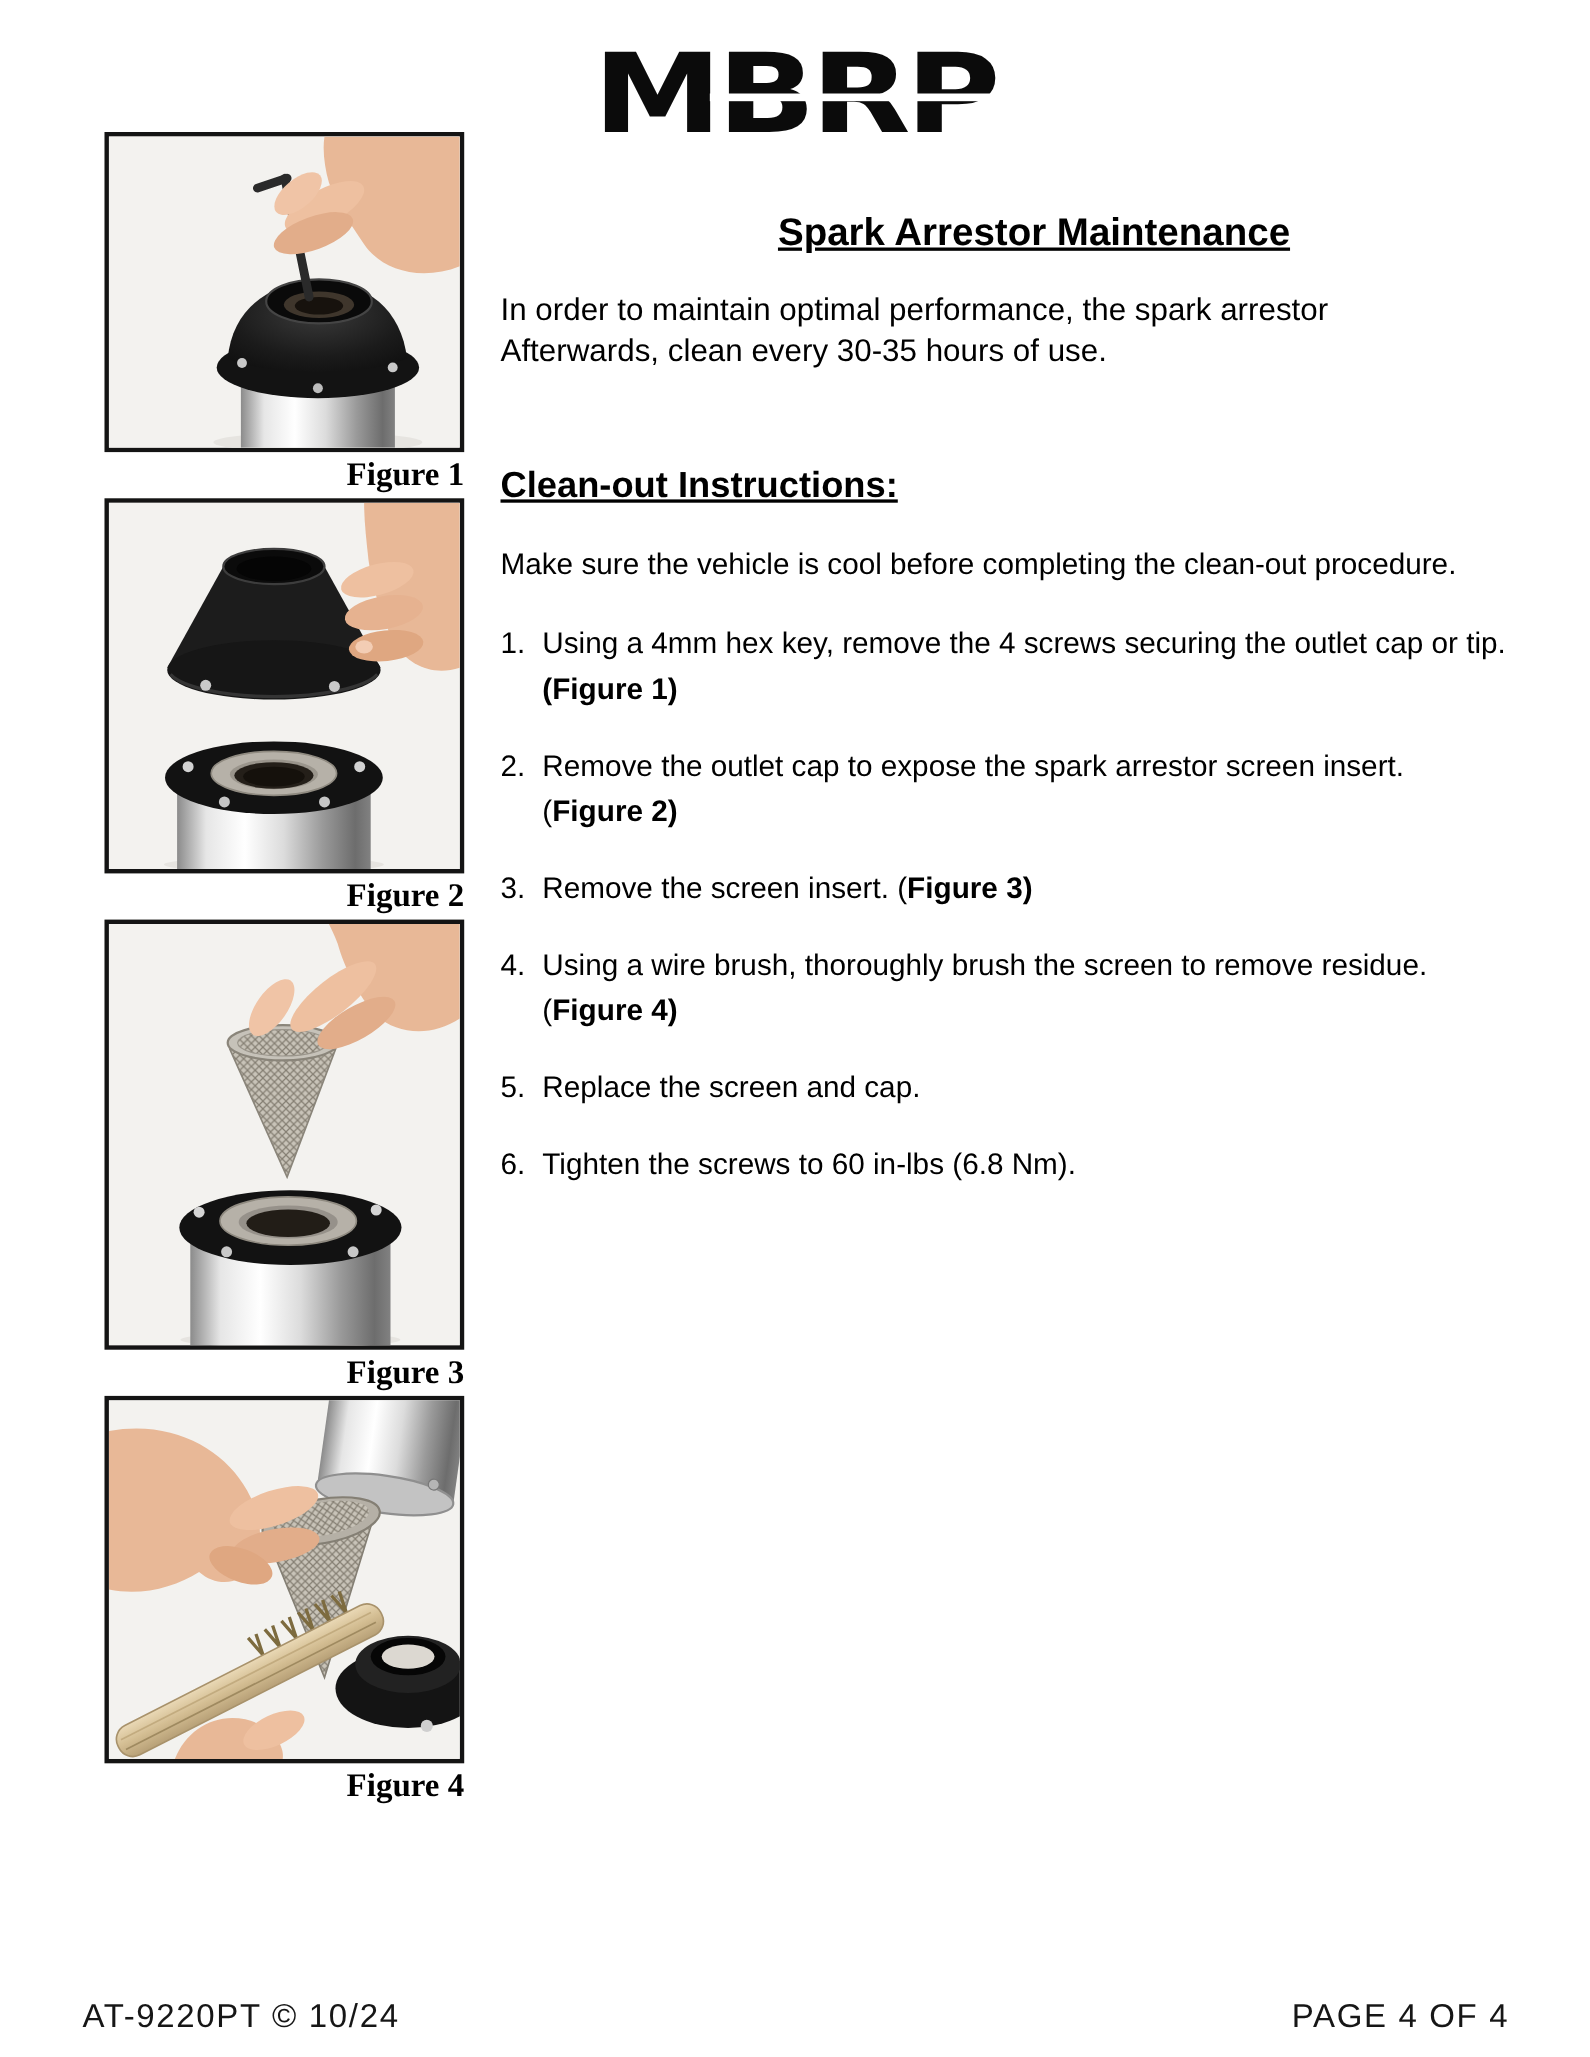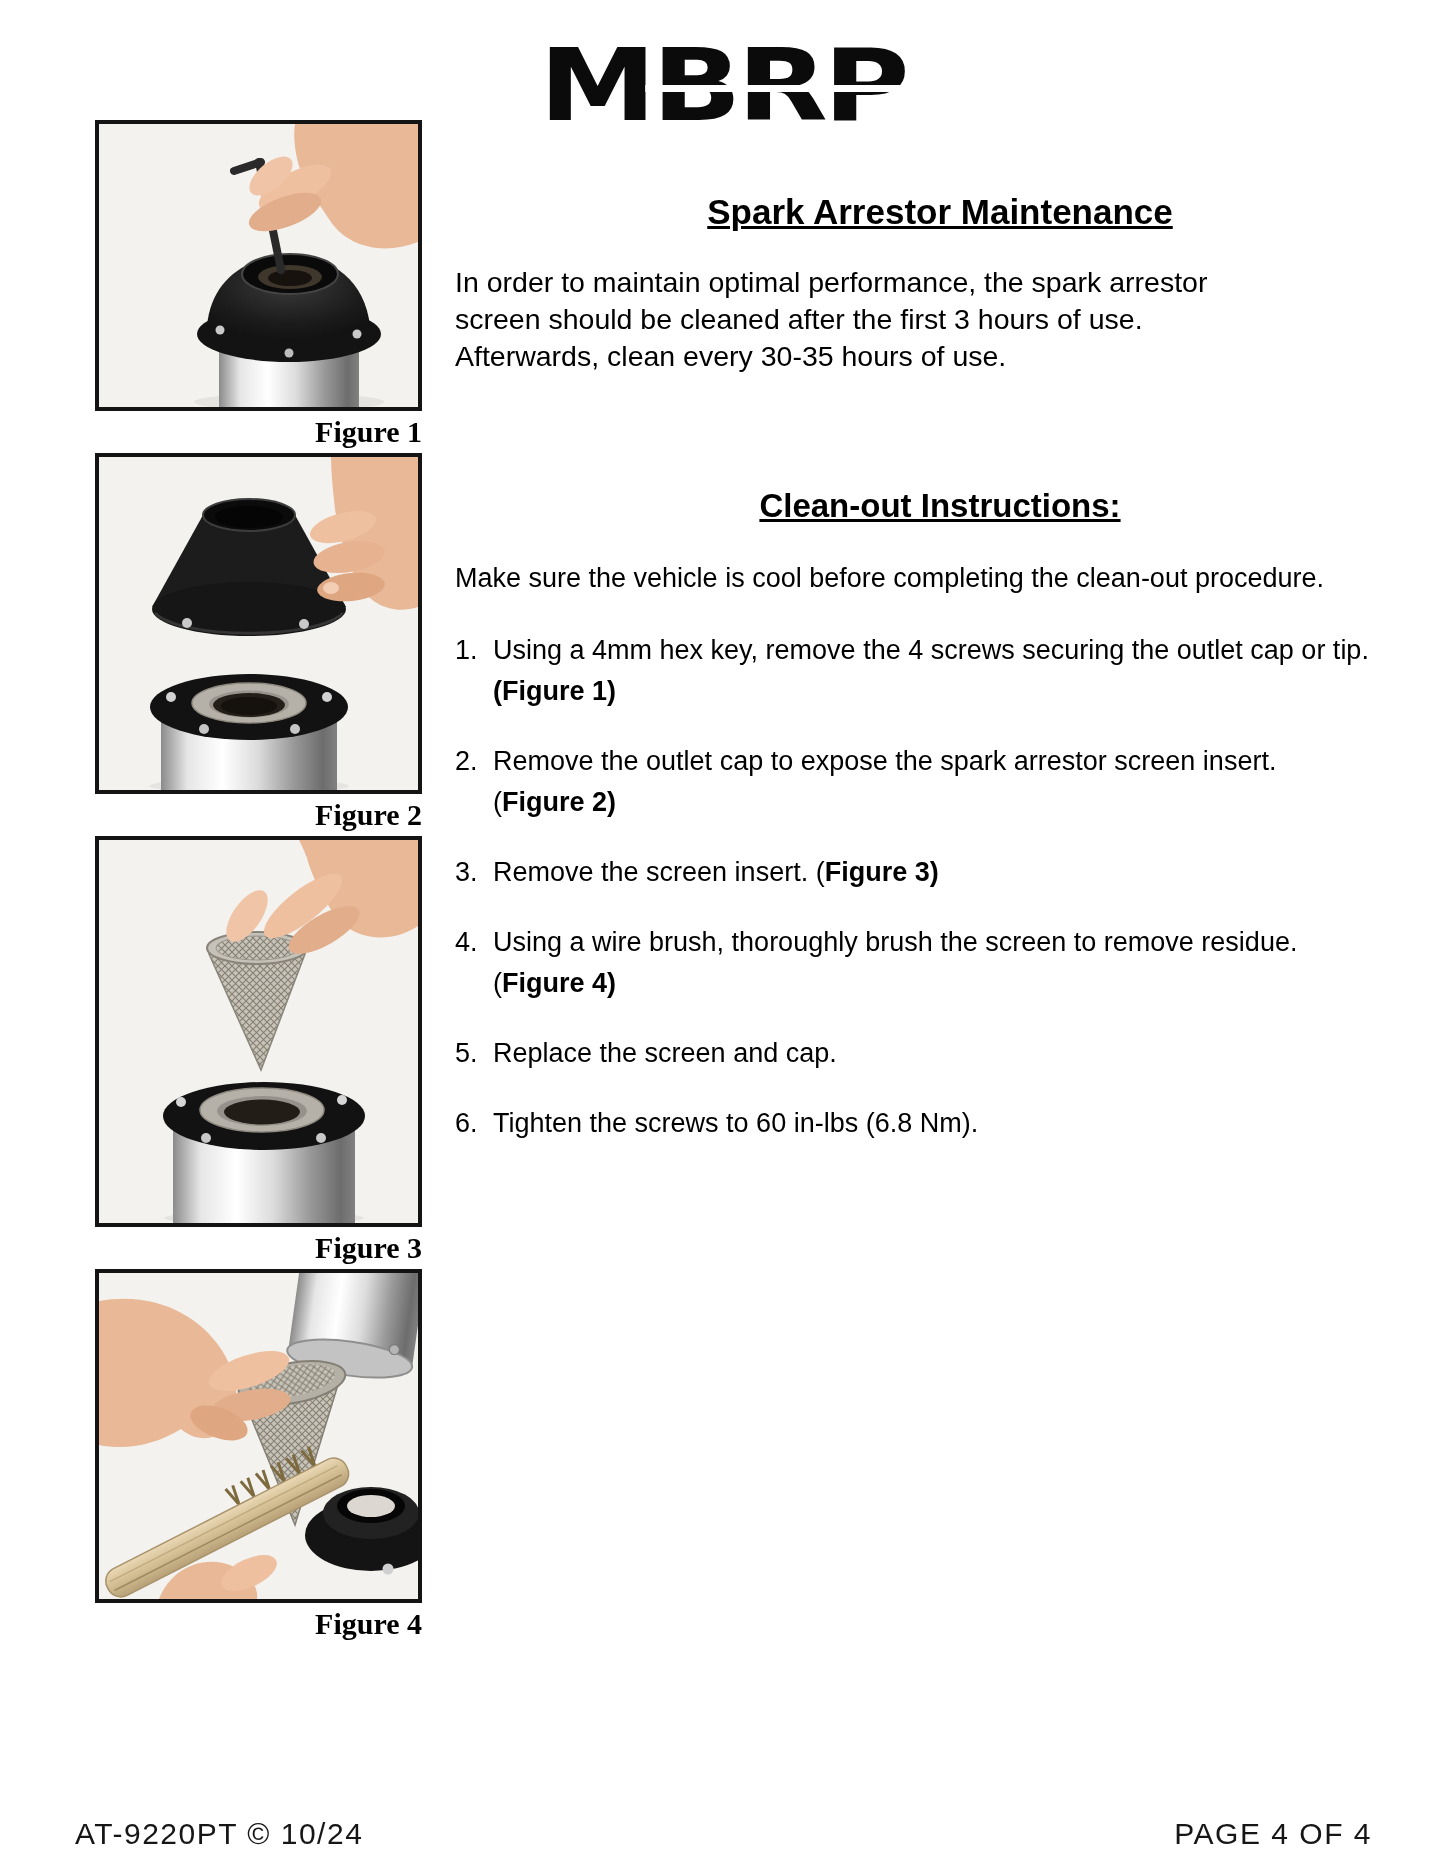--- a/index.html
+++ b/index.html
@@ -27,22 +27,22 @@
     line-height:34px;text-align:right;margin:4px 0;
   }
   
   .content{position:absolute;left:455px;top:178px;width:970px;}
   .title{
     font-size:35px;font-weight:bold;text-align:center;
     text-decoration:underline;margin:14px 0 0 0;
   }
   .intro{font-size:28.5px;font-weight:normal;line-height:37px;margin-top:32px;}
   .section-heading{
-    font-size:33px;font-weight:bold;text-align:center;
-    text-decoration:underline;margin-top:112px;
+    font-size:33px;font-weight:bold;
+    text-decoration:underline;margin-top:84px;
   }
   .note{font-size:27px;margin-top:38px;}
   .steps{margin-top:36px;}
   .step{display:flex;font-size:27px;line-height:41px;margin-bottom:29px;}
   .step-num{width:38px;flex:none;}
   .step-body{flex:1;}
   .ref-main{font-weight:bold;}
   .bold-open .ref-open{font-weight:bold;}
   
   .footer{
@@ -232,21 +232,20 @@
     </span>
     <div class="caption">Figure 4</div>
   </div>
 </div>
 
 <div class="content">
   <h1 class="title">Spark Arrestor Maintenance</h1>
 
   <div class="intro">
     <div>In order to maintain optimal performance, the spark arrestor</div>
-    <div>screen should be cleaned after the first 3 hours of use.</div>
     <div>Afterwards, clean every 30-35 hours of use.</div>
   </div>
 
   <h2 class="section-heading">Clean-out Instructions:</h2>
 
   <div class="note">Make sure the vehicle is cool before completing the clean-out procedure.</div>
 
   <div class="steps">
 
     <div class="step">

